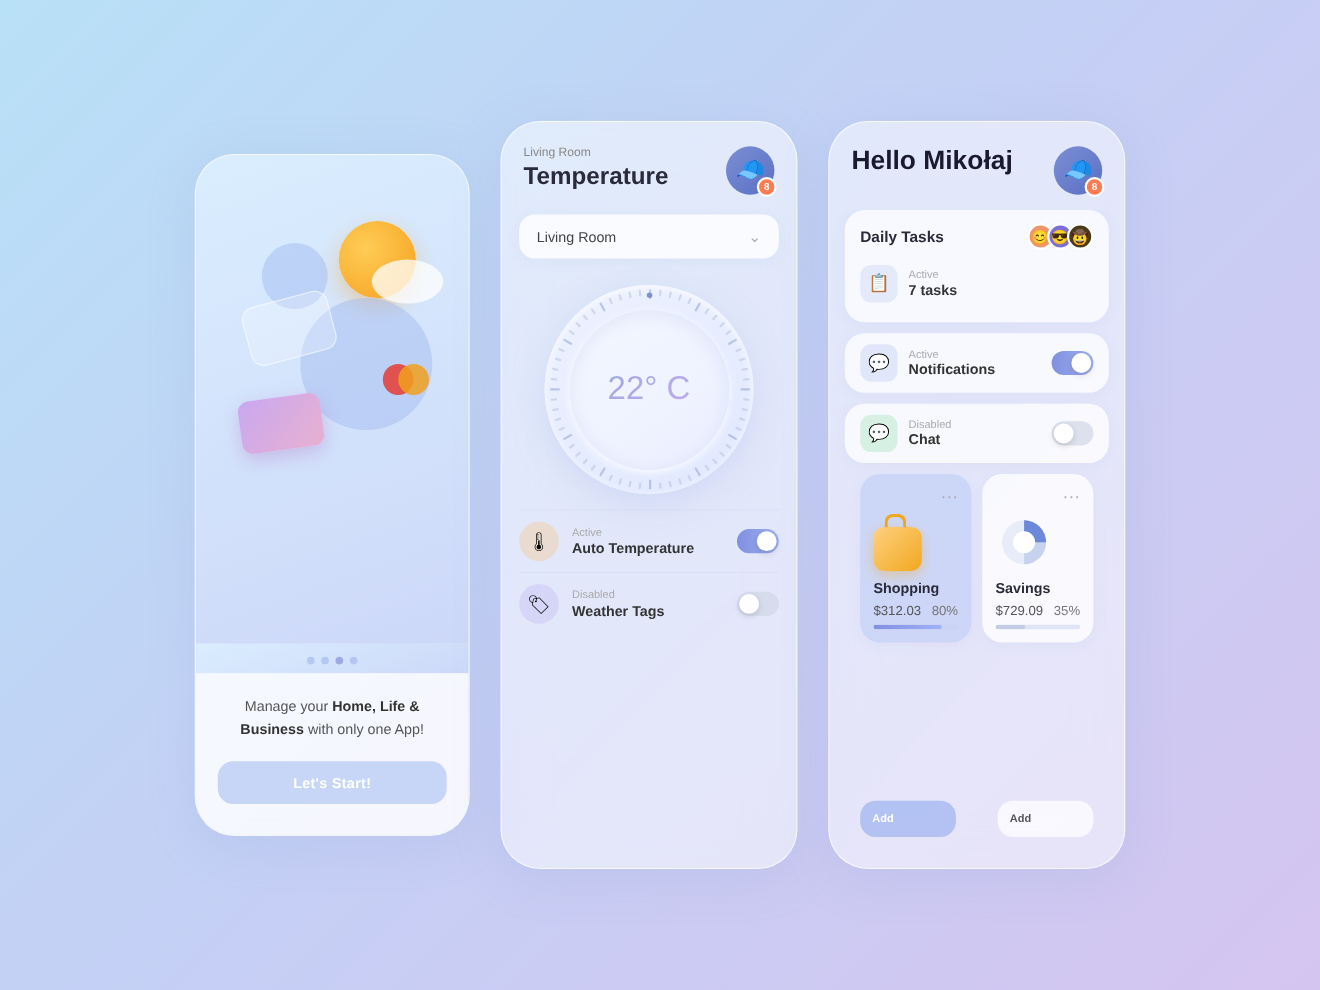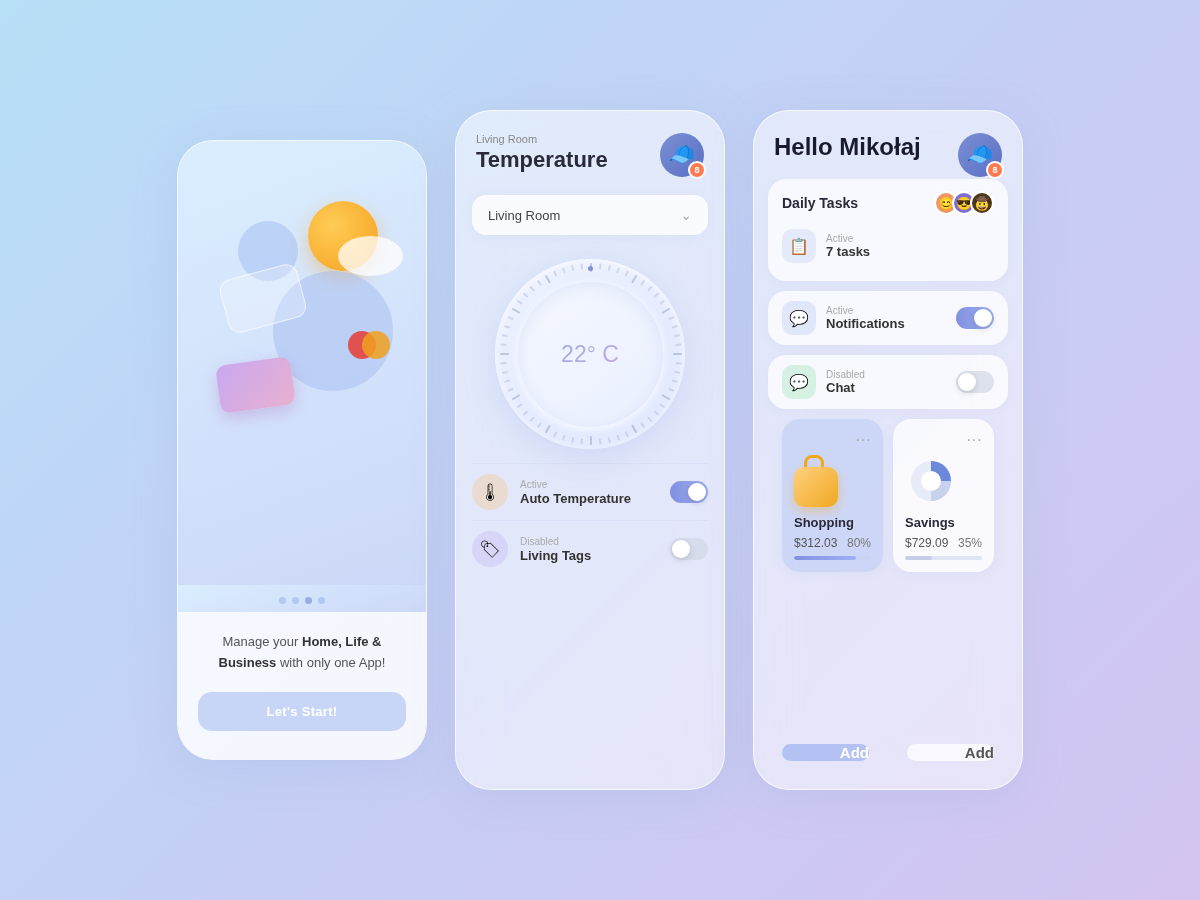--- a/index.html
+++ b/index.html
@@ -236,21 +236,21 @@
       width: 145px; height: 145px;
       border-radius: 50%;
       background: linear-gradient(145deg, #f5f8ff, #eaefff);
       box-shadow: inset 0 4px 16px rgba(150,170,220,0.2), 0 2px 8px rgba(255,255,255,0.9);
       display: flex;
       align-items: center;
       justify-content: center;
       position: relative;
     }
     .temp-display {
-      font-size: 23px;
+      font-size: 30px;
       font-weight: 300;
       background: linear-gradient(135deg, #a0aadf, #c0aaee);
       -webkit-background-clip: text;
       -webkit-text-fill-color: transparent;
       background-clip: text;
     }
     .tick-mark {
       position: absolute;
       width: 2px;
       height: 6px;
@@ -311,21 +311,21 @@
 
     
     .card3 {
       width: 270px;
       height: 680px;
       display: flex;
       flex-direction: column;
       background: rgba(255,255,255,0.5);
     }
     .card3-header {
-      padding: 22px 20px 2px;
+      padding: 22px 20px 14px;
       display: flex;
       justify-content: space-between;
       align-items: flex-start;
     }
     .card3-title {
       font-size: 24px;
       font-weight: 800;
       color: #1a1a2e;
       line-height: 1.2;
     }
@@ -461,27 +461,28 @@
     }
     .progress-bar-fill {
       height: 100%;
       border-radius: 2px;
     }
     .fill-blue { background: linear-gradient(90deg, #8090e0, #a0b0f8); }
     .fill-gray { background: rgba(180,190,220,0.6); }
 
     .add-btn {
       margin: 0 14px 14px;
+      padding: 11px;
       border-radius: 14px;
       border: none;
-      font-size: 15px;
+      font-size: 10px;
       font-weight: 600;
       cursor: pointer;
       display: block;
-      text-align: right;
+      text-align: left;
     }
     .add-btn.blue-btn { background: rgba(150,175,240,0.65); color: #fff; }
     .add-btn.white-btn { background: rgba(255,255,255,0.75); color: #555; }
 
     
     .pie-svg { width: 52px; height: 52px; }
   </style>
 </head>
 <body>
 
@@ -618,21 +619,21 @@
       </div>
       <div class="toggle-switch on">
         <div class="toggle-knob"></div>
       </div>
     </div>
 
     <div class="toggle-row">
       <div class="toggle-icon purple">🏷</div>
       <div class="toggle-info">
         <div class="toggle-status">Disabled</div>
-        <div class="toggle-name">Living Tags</div>
+        <div class="toggle-name">Weather Tags</div>
       </div>
       <div class="toggle-switch off">
         <div class="toggle-knob"></div>
       </div>
     </div>
   </div>
 </div>
 
 <div class="phone-card card3">
   <div class="card3-header">

